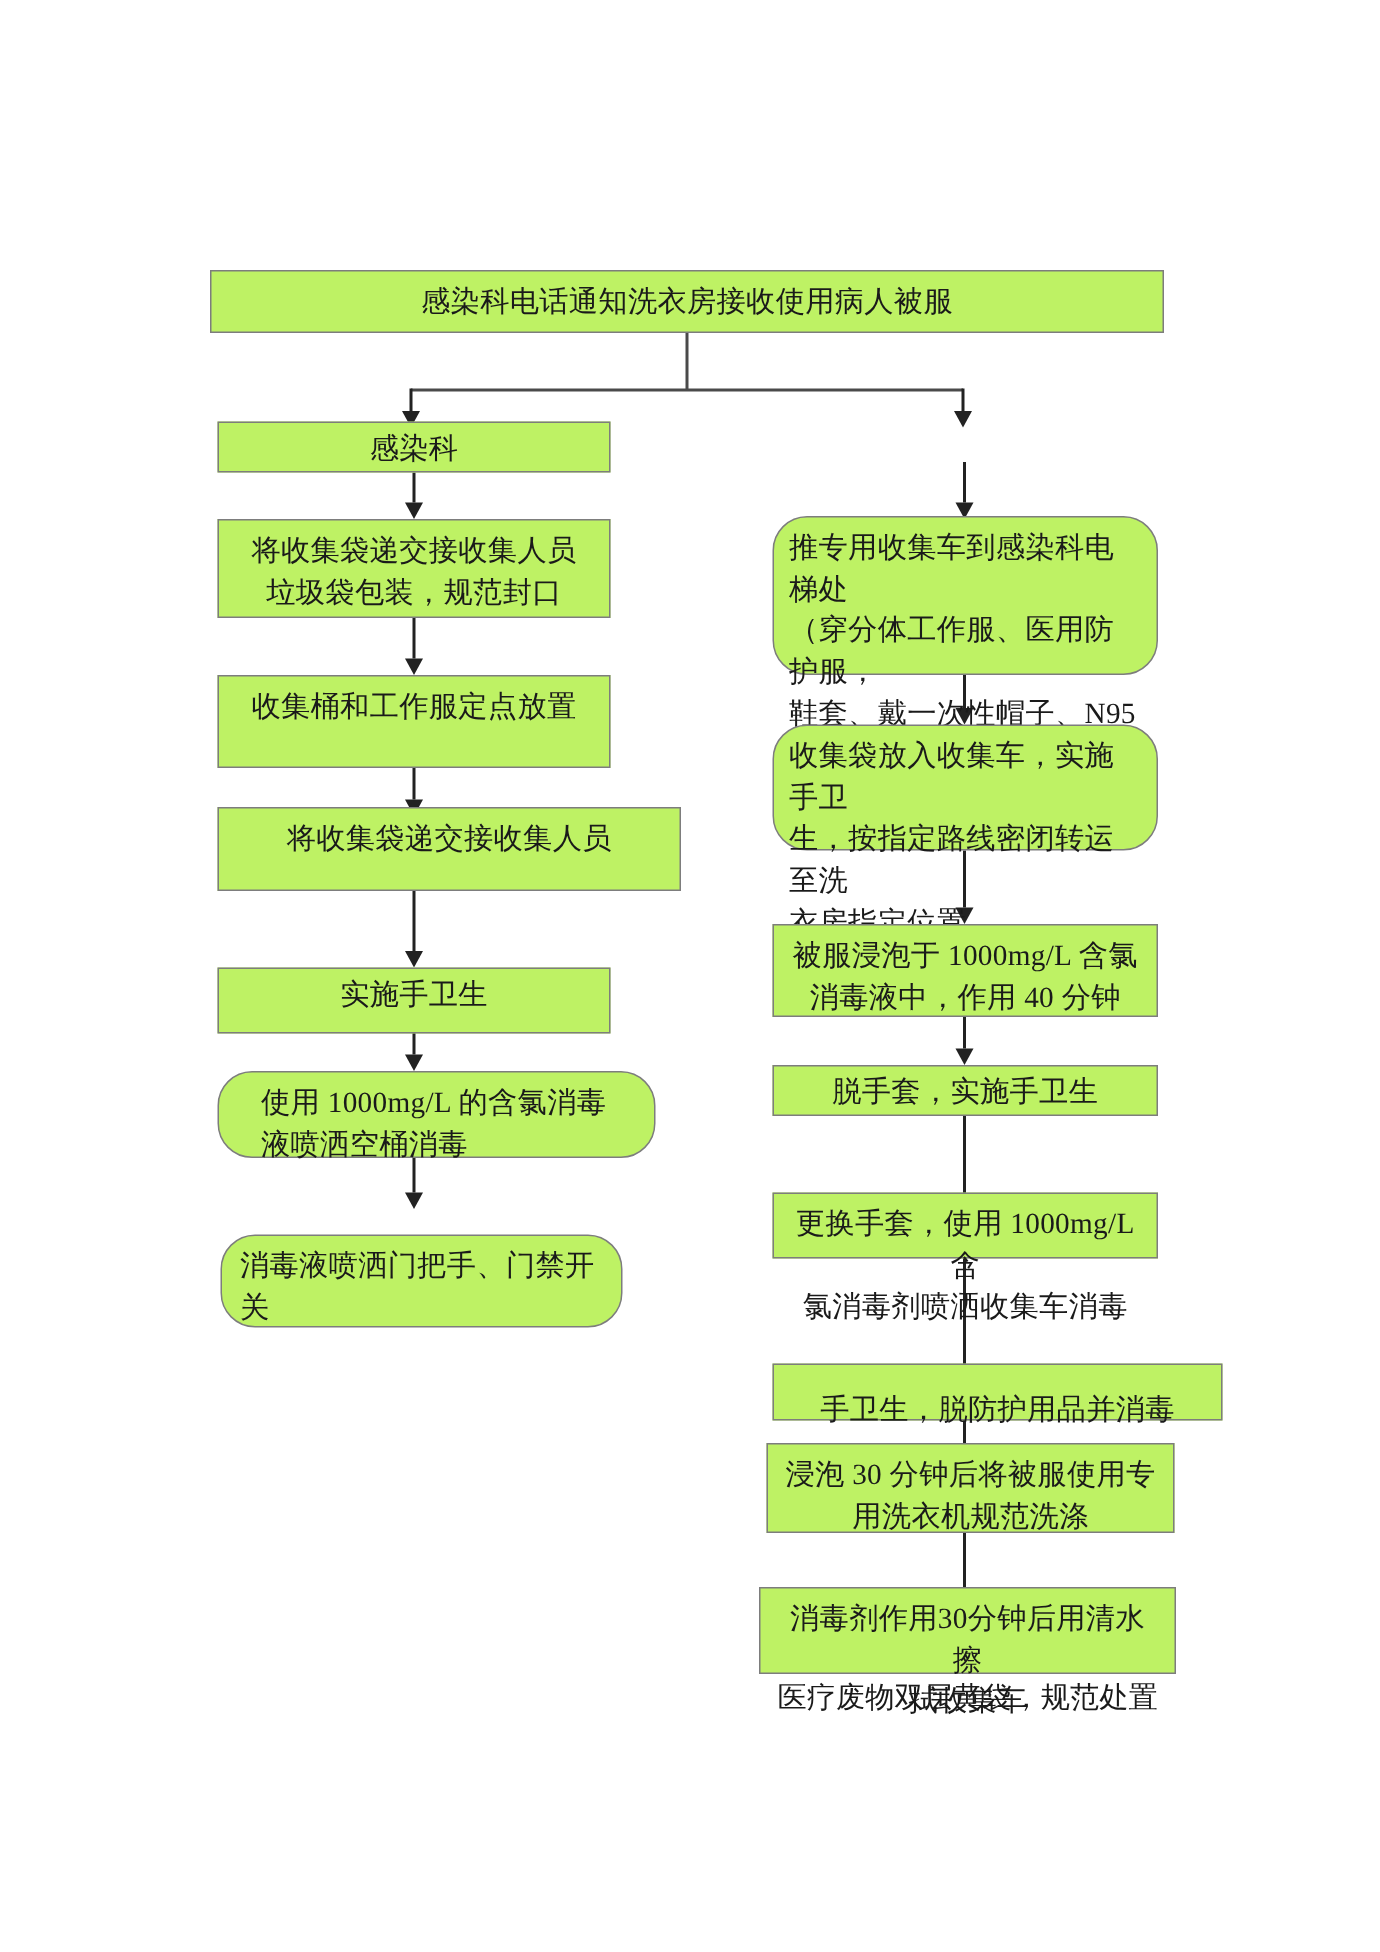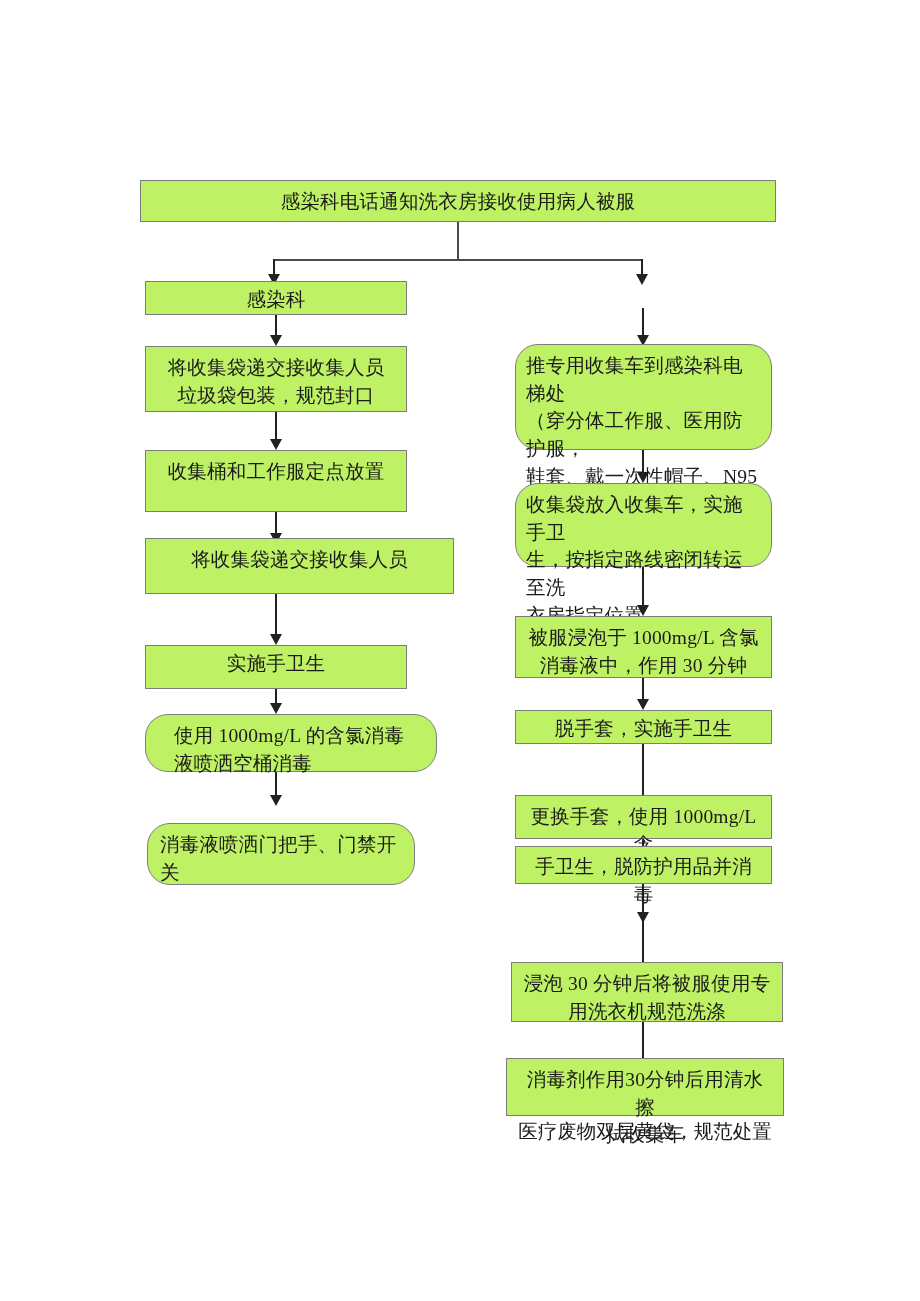--- a/index.html
+++ b/index.html
@@ -191,21 +191,21 @@
 衣房指定位置</span>
   </div>
 
   <div class="arrow" style="left:637px; top:567px; width:12px; height:49px;">
     <div class="shaft" style="height:38px;"></div>
       <div class="head"></div>
   </div>
 
   <div class="box" id="R3" style="left:515px; top:616px; width:257px; height:62px;">
     <span class="t">被服浸泡于 1000mg/L 含氯
-消毒液中，作用 30 分钟</span>
+消毒液中，作用 40 分钟</span>
   </div>
 
   <div class="arrow" style="left:637px; top:678px; width:12px; height:32px;">
     <div class="shaft" style="height:21px;"></div>
       <div class="head"></div>
   </div>
 
   <div class="box" id="R4" style="left:515px; top:710px; width:257px; height:34px; padding-top:4px;">
     <span class="t">脱手套，实施手卫生</span>
   </div>
@@ -218,21 +218,21 @@
   <div class="box" id="R5" style="left:515px; top:795px; width:257px; height:44px;">
     <span class="t">更换手套，使用 1000mg/L 含
 氯消毒剂喷洒收集车消毒</span>
   </div>
 
   <div class="arrow" style="left:637px; top:808px; width:12px; height:115px;">
     <div class="shaft" style="height:104px;"></div>
       <div class="head"></div>
   </div>
 
-  <div class="box" id="R6" style="left:515px; top:846px; width:257px; height:38px; padding-top:6px;">
+  <div class="box" id="R6" style="left:515px; top:909px; width:300px; height:38px; padding-top:17px;">
     <span class="t">手卫生，脱防护用品并消毒</span>
   </div>
 
   <div class="arrow" style="left:637px; top:900px; width:12px; height:122px;">
     <div class="shaft" style="height:111px;"></div>
       <div class="head"></div>
   </div>
 
   <div class="box" id="R7" style="left:511px; top:962px; width:272px; height:60px;">
     <span class="t">浸泡 30 分钟后将被服使用专

